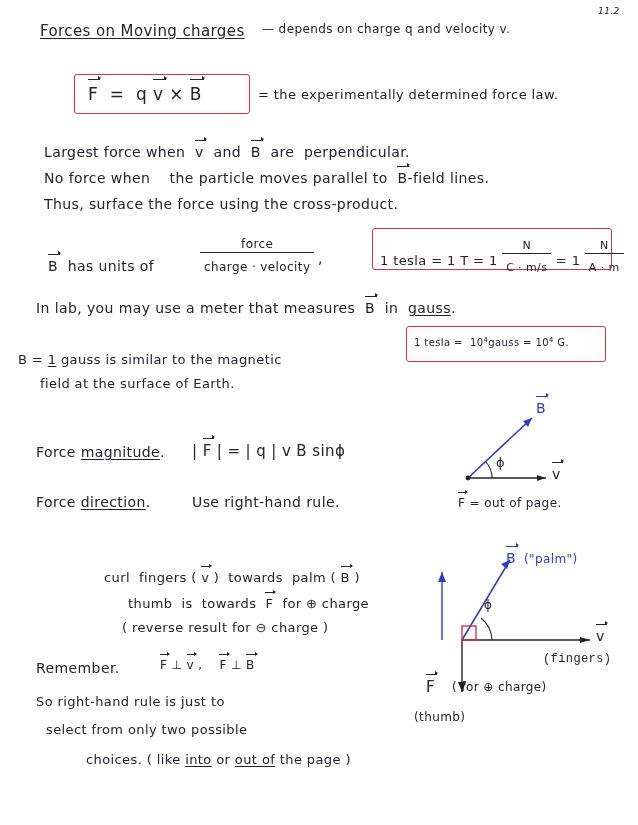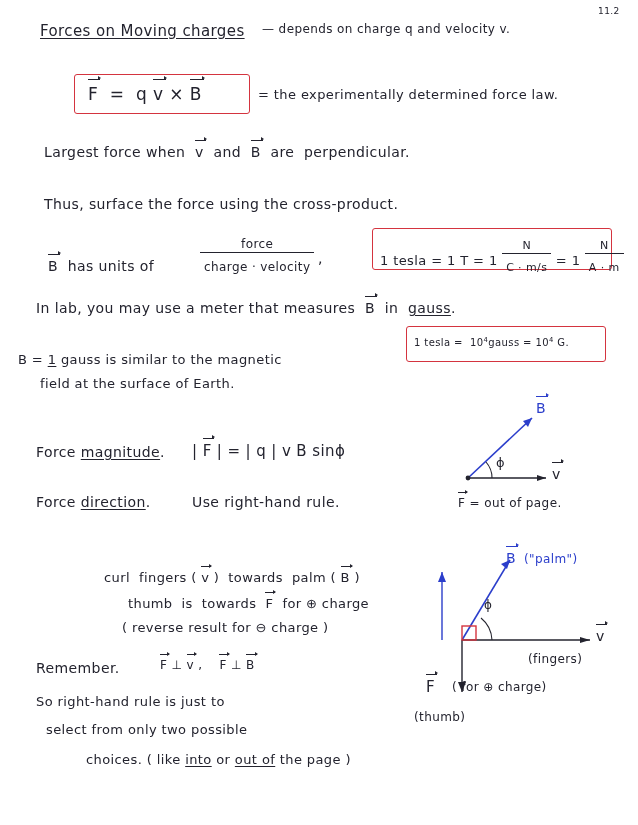--- a/index.html
+++ b/index.html
@@ -69,33 +69,36 @@
 
   .sup { font-size: 0.68em; vertical-align: super; }
 
   svg { position: absolute; overflow: visible; }
 </style>
 </head>
 <body>
 
 <div id="page">
 
-  <div class="hw ink-black" style="left:598px; top:6px; font-size:9px;">11.2</div>
+  <div class="hw ink-black" style="left:598px; top:6px; font-size:9px;font-style:italic;">11.2</div>
 
   <div class="hw ink-black u" style="left:40px; top:22px; font-size:15px;">Forces on Moving charges</div>
   <div class="hw ink-black" style="left:262px; top:22px; font-size:12px;">—   depends on charge q and velocity v.</div>
 
   <div class="box" style="left:74px; top:74px; width:176px; height:40px;"></div>
   <div class="hw ink-black" style="left:88px; top:84px; font-size:17px;">
     <span class="vec">F</span> &nbsp;=&nbsp; q <span class="vec">v</span> × <span class="vec">B</span>
   </div>
   <div class="hw ink-black" style="left:258px; top:87px; font-size:13px;">= the experimentally determined force law.</div>
 
   <div class="hw ink-black" style="left:44px; top:144px; font-size:14px;">
     Largest force when &nbsp;<span class="vec">v</span>&nbsp; and &nbsp;<span class="vec">B</span>&nbsp; are &nbsp;perpendicular.
+  </div>
+  <div class="hw ink-black" style="left:44px; top:170px; font-size:14px;">
+    No force when &nbsp;&nbsp; the particle moves parallel to &nbsp;<span class="vec">B</span>-field lines.
   </div>
   <div class="hw ink-black" style="left:44px; top:196px; font-size:14px;">Thus, surface the force using  the  cross-product.</div>
 
   <div class="hw ink-black" style="left:48px; top:246px; font-size:14px;margin-top:12px;">
     <span class="vec">B</span>&nbsp; has units of
   </div>
   <div class="hw ink-black" style="left:200px; top:238px; font-size:12px;">
     <span class="frac">
       <span class="num">force</span>
       <span class="den">charge · velocity</span>
@@ -200,20 +203,20 @@
   </svg>
 
   <div class="hw ink-blue" style="left:506px; top:550px; font-size:14px;">
     <span class="vec">B</span>
   </div>
   <div class="hw ink-blue" style="left:524px; top:552px; font-size:12px;">("palm")</div>
   <div class="hw ink-black" style="left:484px; top:598px; font-size:12px;">ϕ</div>
   <div class="hw ink-black" style="left:596px; top:628px; font-size:14px;">
     <span class="vec">v</span>
   </div>
-  <div class="hw ink-black" style="left:528px; top:652px; font-size:12px;">(fingers)</div>
+  <div class="hw ink-black" style="left:543px; top:652px; font-size:12px;font-family:Liberation Mono, monospace;">(fingers)</div>
   <div class="hw ink-black" style="left:426px; top:678px; font-size:15px;">
     <span class="vec">F</span>
   </div>
   <div class="hw ink-black" style="left:452px; top:680px; font-size:12px;">( for ⊕ charge)</div>
   <div class="hw ink-black" style="left:414px; top:710px; font-size:12px;">(thumb)</div>
 
 </div>
 
 </body></html>

